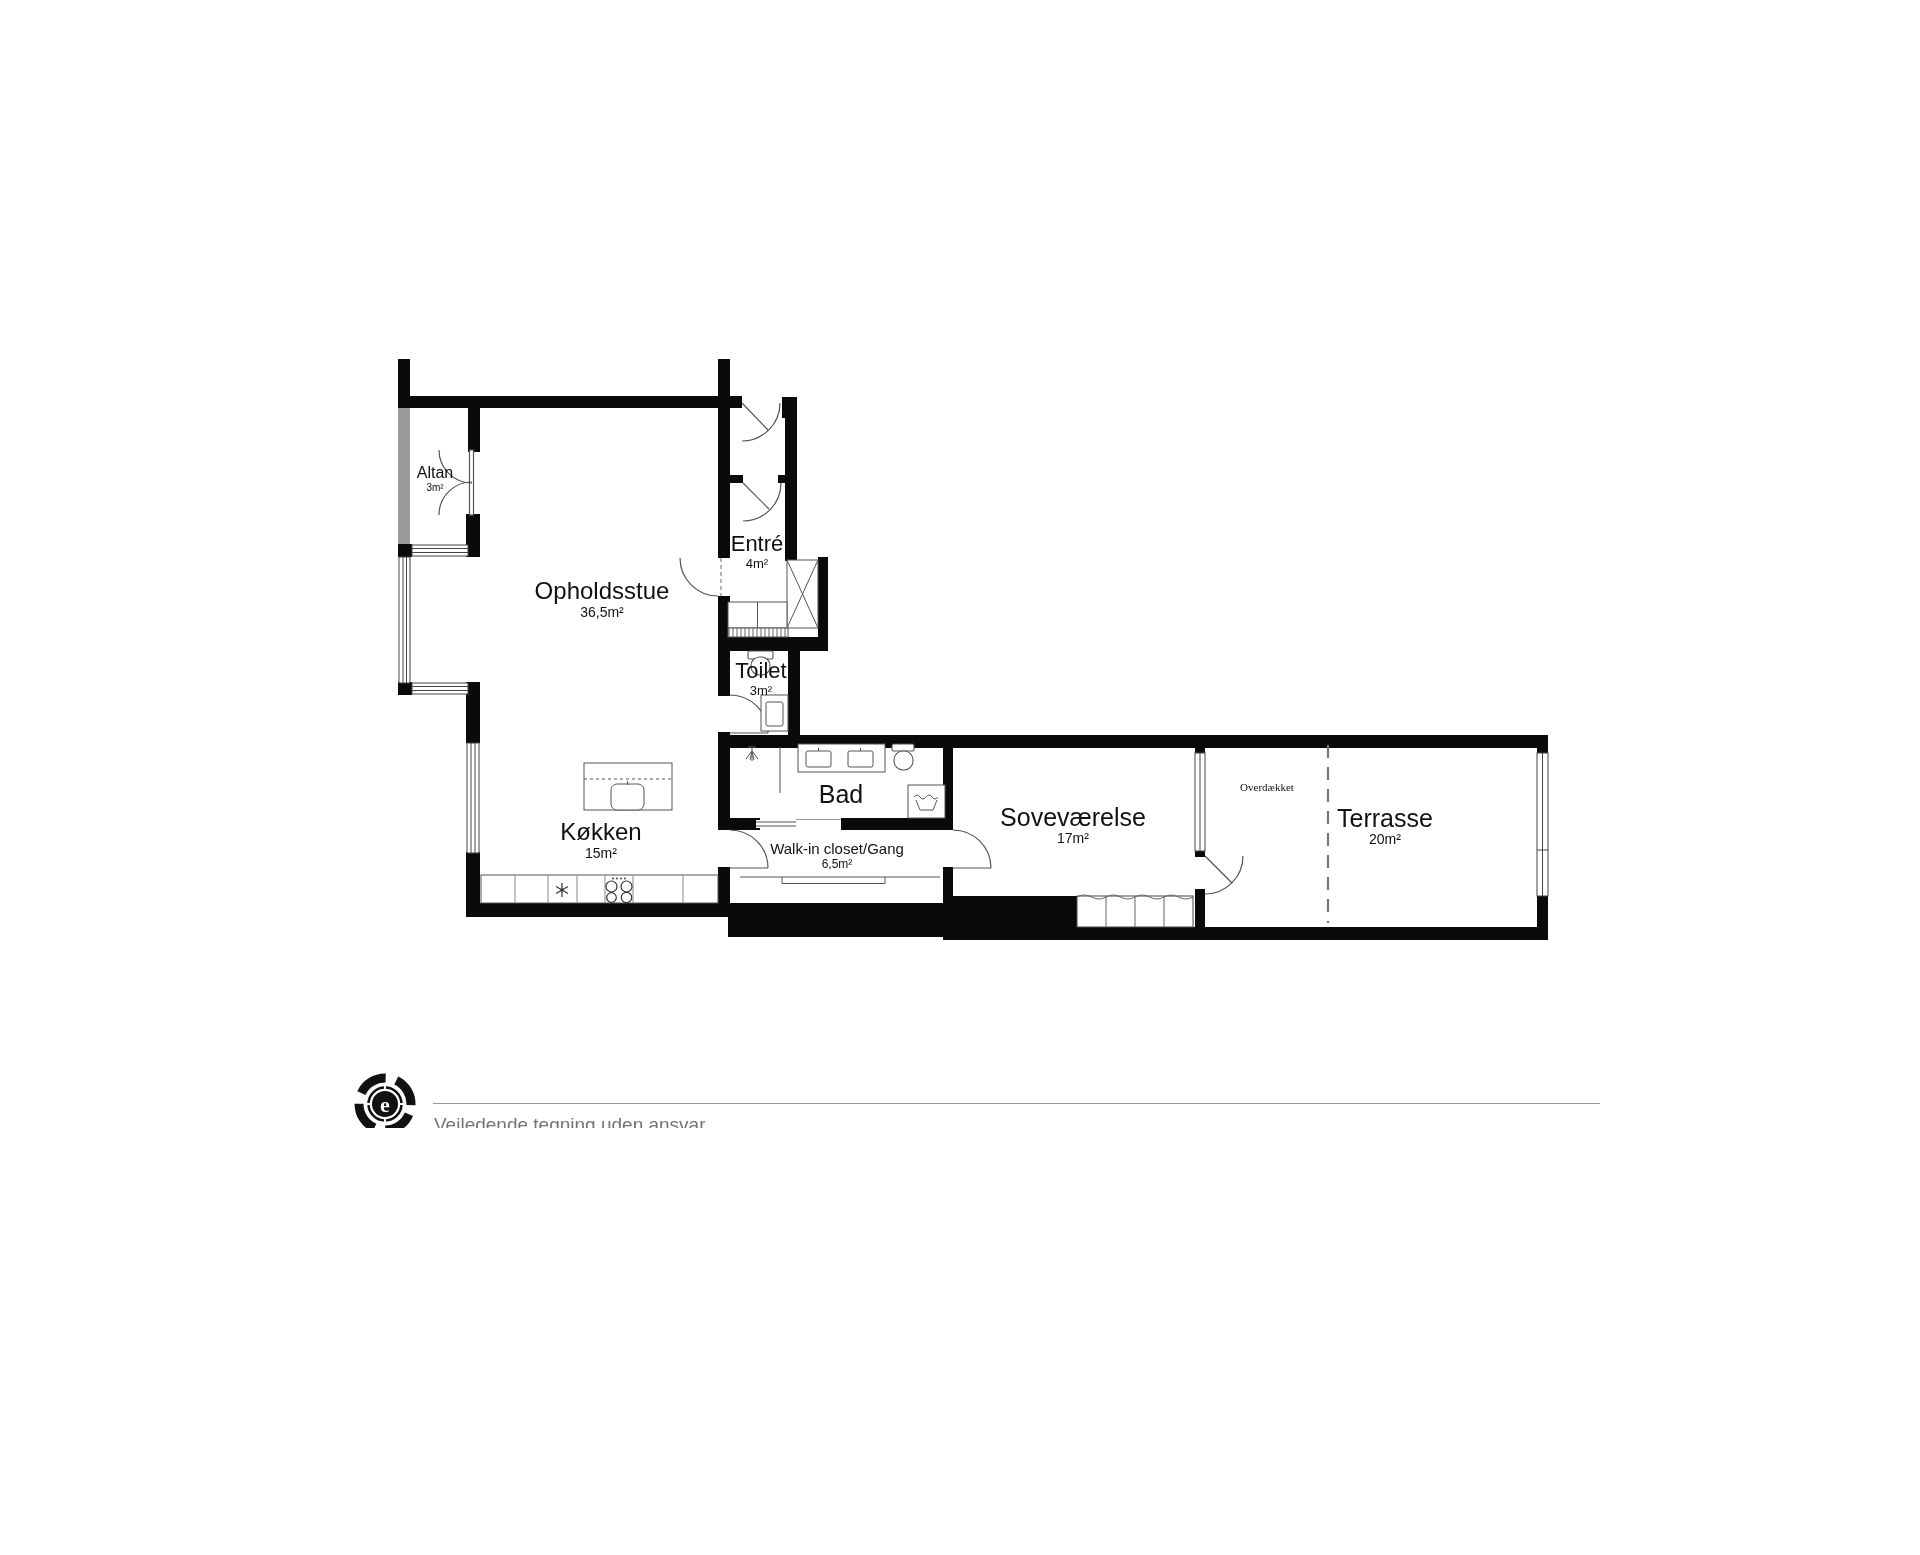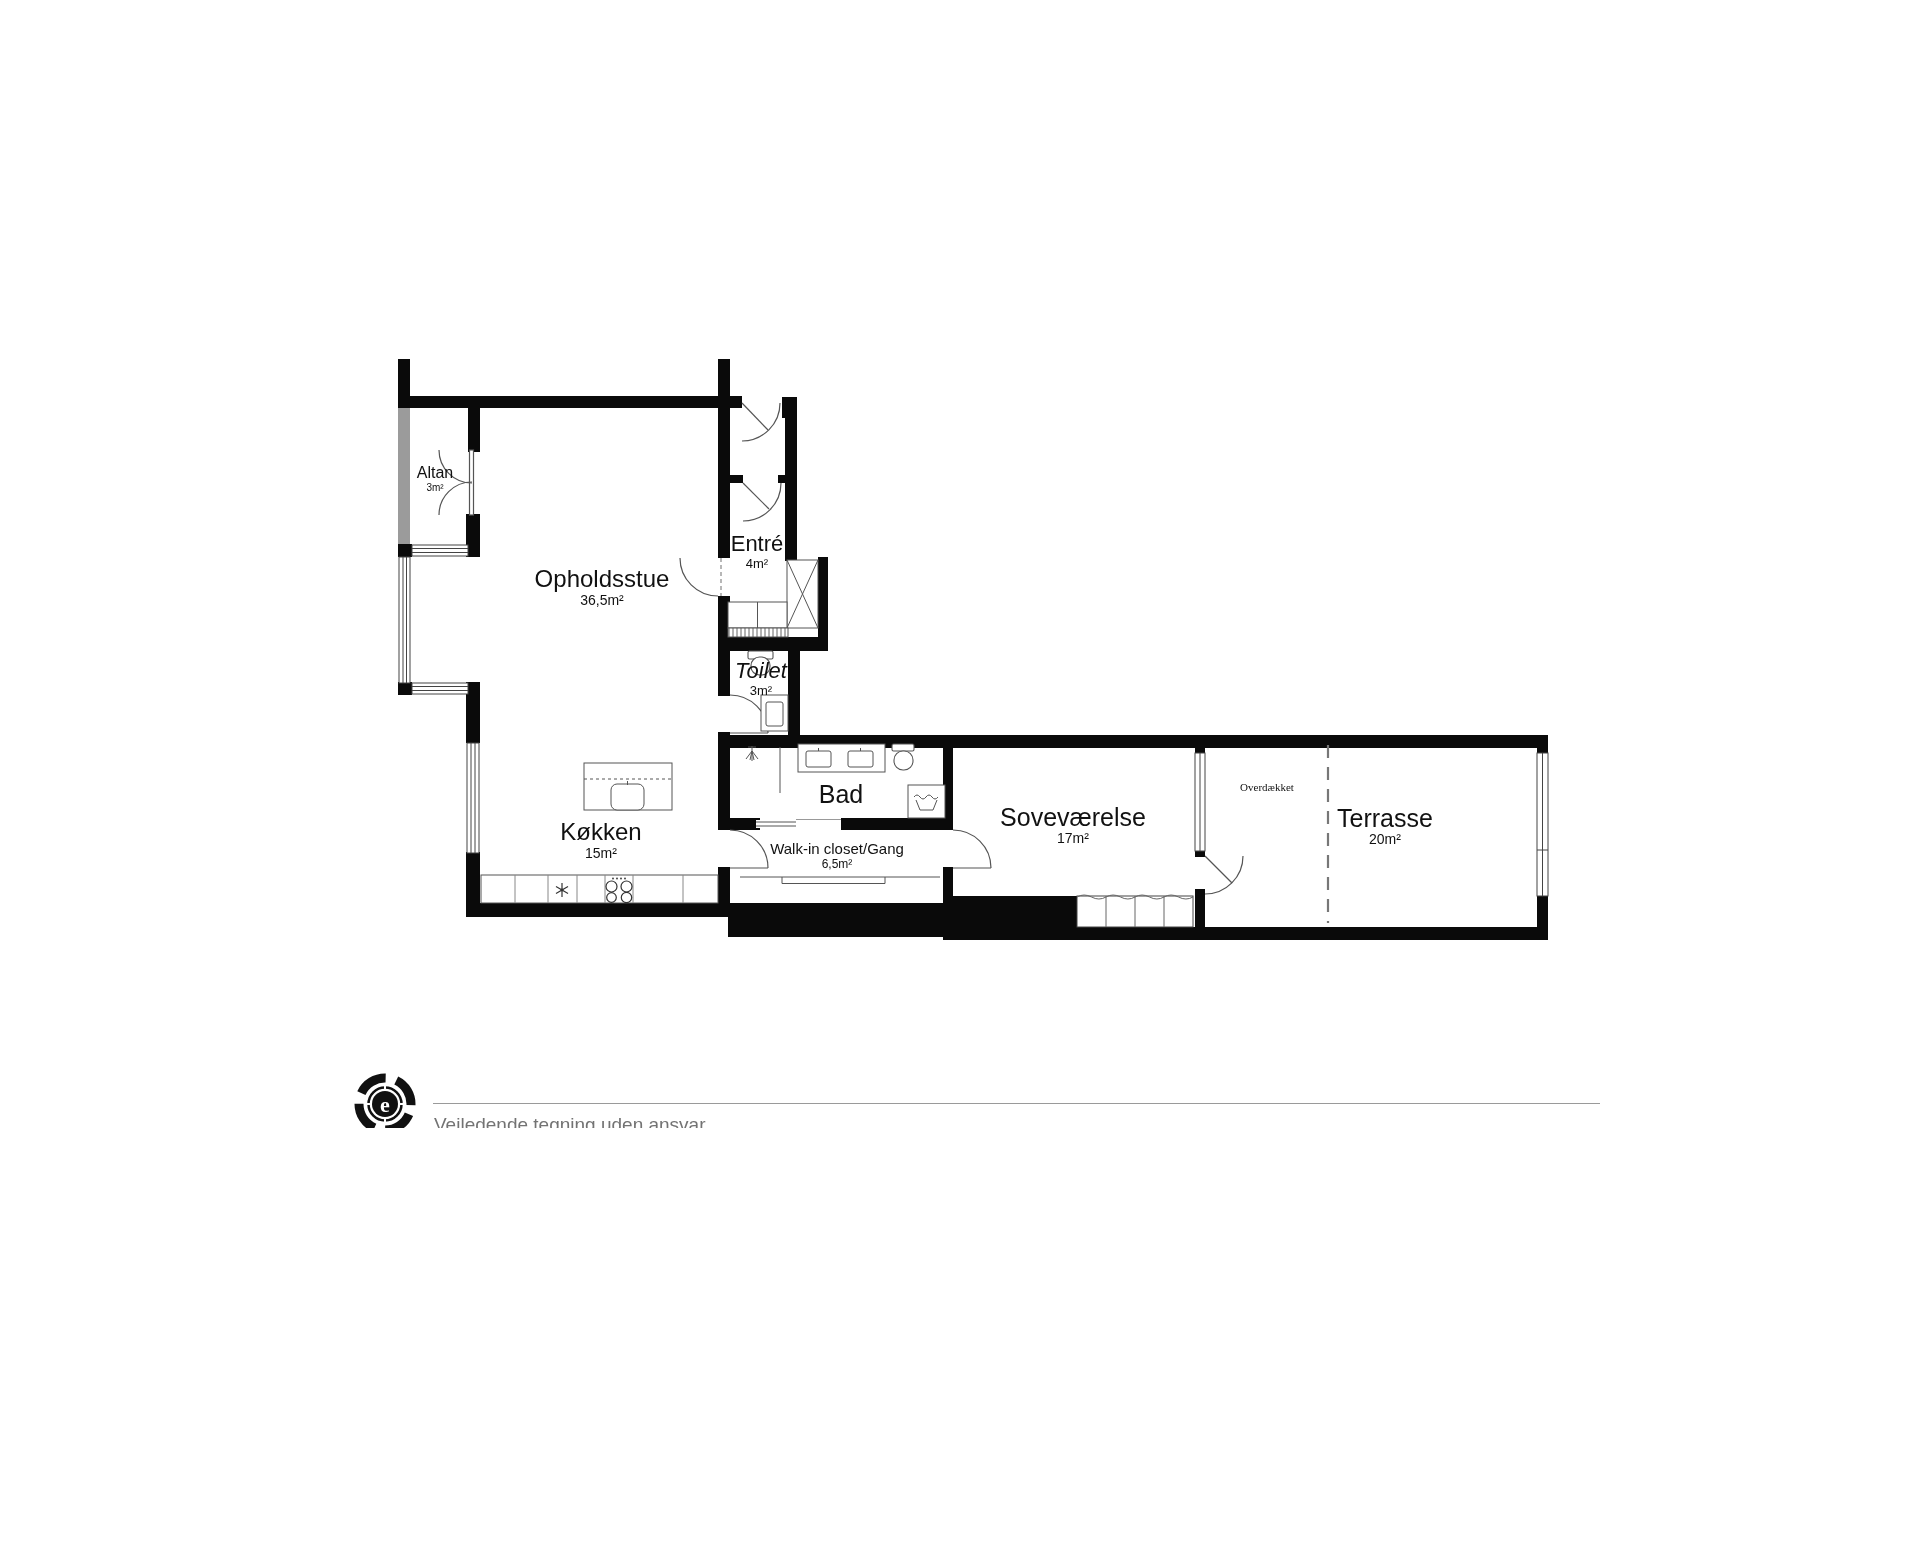--- a/index.html
+++ b/index.html
@@ -225,30 +225,30 @@
       <path d="M1077,897 q7,-4 14.5,0 t14.5,0 t14.5,0 t14.5,0 t14.5,0 t14.5,0 t14.5,0 t14.5,0" fill="none" stroke="#666"></path>
     </g>
 
     <line x1="1328" y1="745" x2="1328" y2="923" stroke="#777" stroke-width="2.2" stroke-dasharray="13,9" fill="none"></line>
   </svg>
 
   <div class="lbl" style="left:435px;top:464px;">
     <span class="rname" style="font-size:16px;">Altan</span>
     <span class="rarea" style="font-size:10px;">3m²</span>
   </div>
-  <div class="lbl" style="left:602px;top:566px;">
+  <div class="lbl" style="left:602px;top:578px;">
     <span class="rname" style="font-size:24px;">Opholdsstue</span>
     <span class="rarea" style="font-size:14px;">36,5m²</span>
   </div>
   <div class="lbl" style="left:757px;top:532px;">
     <span class="rname" style="font-size:22px;">Entré</span>
     <span class="rarea" style="font-size:13px;">4m²</span>
   </div>
   <div class="lbl" style="left:761px;top:659px;">
-    <span class="rname" style="font-size:22px;font-style:italic;">Toilet</span>
+    <span class="rname" style="font-size:22px;">Toilet</span>
     <span class="rarea" style="font-size:13px;">3m²</span>
   </div>
   <div class="lbl" style="left:841px;top:780px;">
     <span class="rname" style="font-size:25px;">Bad</span>
 
   </div>
   <div class="lbl" style="left:601px;top:819px;">
     <span class="rname" style="font-size:24px;">Køkken</span>
     <span class="rarea" style="font-size:14px;">15m²</span>
   </div>

